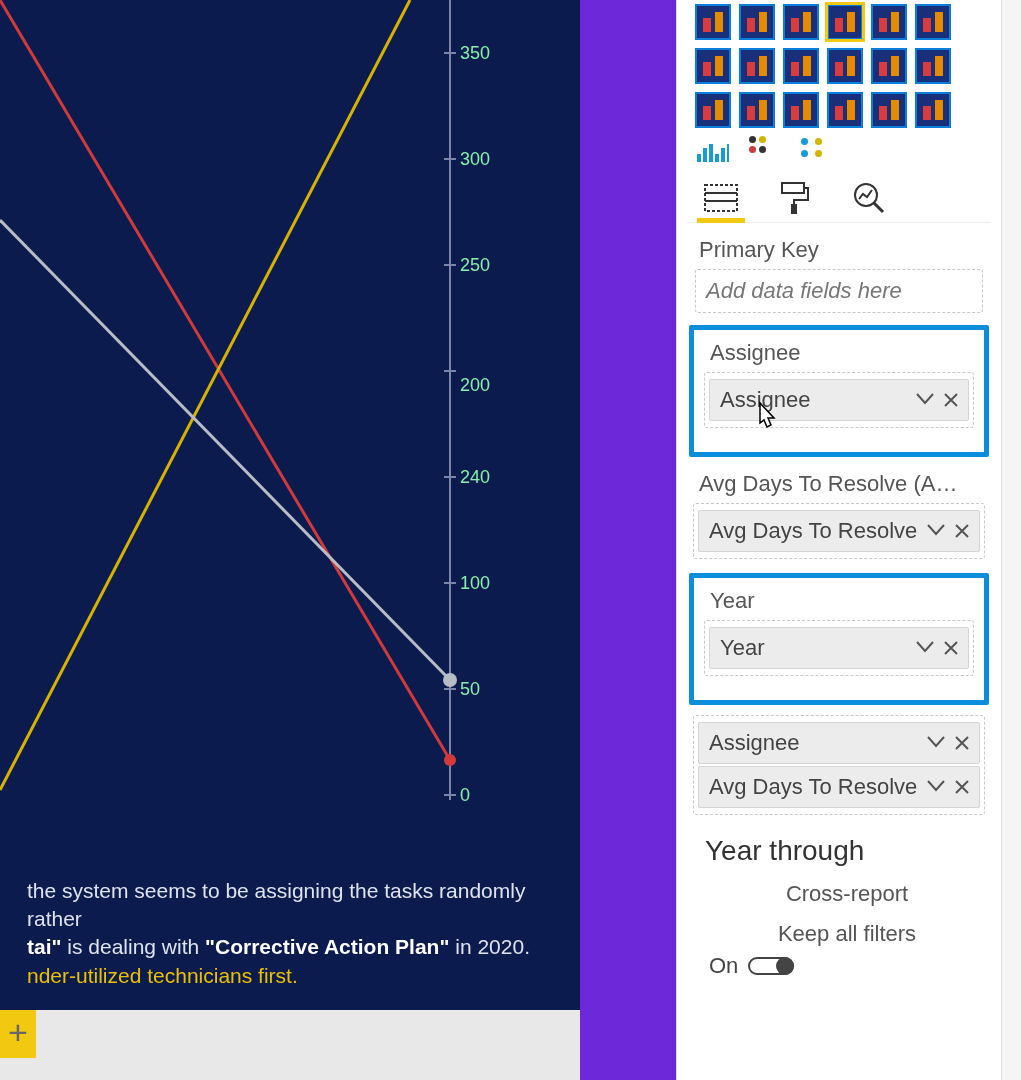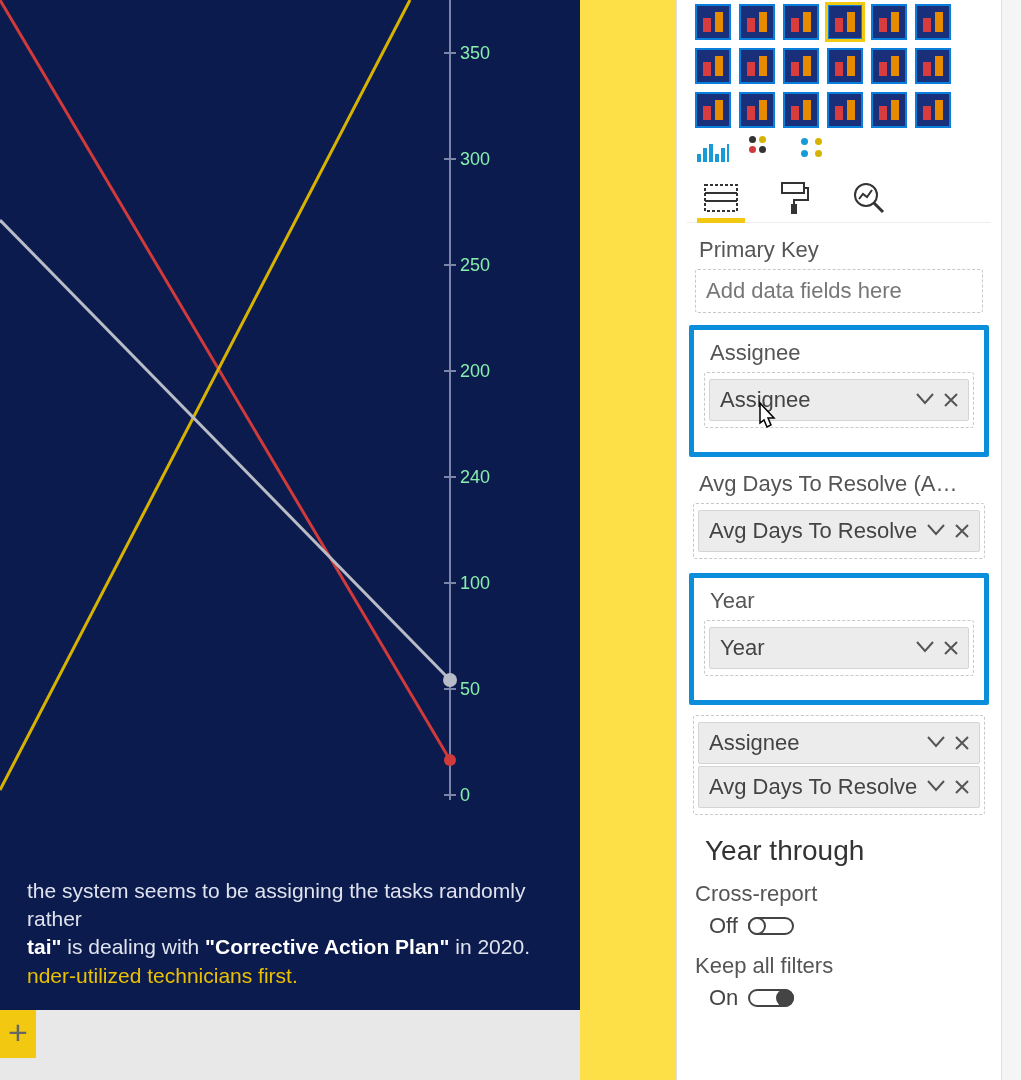--- a/index.html
+++ b/index.html
@@ -53,21 +53,21 @@
     font-size:34px;
     line-height:44px;
     text-align:center;
     font-weight:300;
   }
   
   .panel {
     position:absolute;
     left:580px; top:0;
     width:377px; height:1080px;
-    background:#fde047;
+    background:#6d28d9;
   }
   .panel-inner {
     position:absolute;
     left:96px; top:0;
     width:326px;
     background:#fff;
     border-left:1px solid #e0e0e0;
     border-right:1px solid #e0e0e0;
     height:1080px;
     padding:0 10px 0 10px;
@@ -116,28 +116,29 @@
     display:flex; align-items:center; justify-content:center;
     position:relative;
     padding-bottom:8px;
   }
   .tab-icon.active::after{
     content:""; position:absolute; left:-4px; right:-4px; bottom:-1px; height:5px; background:#f2c811;
   }
   .section-label {
     font-size:22px; color:#555; margin:14px 0 6px 12px;
   }
-  .section-label.indent { margin-left:8px; font-weight:400;}
+  .section-label.indent { margin-left:16px; font-weight:400;text-align:center;}
   .drop-well {
     margin:0 8px 12px 8px;
     border:1.5px dashed #c8c8c8;
     border-radius:3px;
     padding:8px 10px;
     font-size:22px; color:#777;
     background:#fff;
+    font-style:italic;
   }
   .field-group {
     margin:0 6px 14px 6px;
     border:1.5px dashed #c8c8c8;
     border-radius:3px;
     padding:4px;
   }
   .field-pill {
     background:#ececec;
     border:1px solid #d4d4d4;
@@ -205,21 +206,21 @@
     <line x1="0" y1="0" x2="450" y2="760" stroke="#d13a3a" stroke-width="3"></line>
     <circle cx="450" cy="760" r="6" fill="#d13a3a"></circle>
     <line x1="0" y1="790" x2="410" y2="0" stroke="#d7b300" stroke-width="3"></line>
     <line x1="0" y1="220" x2="450" y2="680" stroke="#b8bcc7" stroke-width="3"></line>
     <circle cx="450" cy="680" r="7" fill="#b8bcc7"></circle>
   </svg>
   <div class="axis-label" style="top:795px">0</div>
   <div class="axis-label" style="top:689px">50</div>
   <div class="axis-label" style="top:583px">100</div>
   <div class="axis-label" style="top:477px">240</div>
-  <div class="axis-label" style="top:371px">200</div>
+  <div class="axis-label" style="top:385px">200</div>
   <div class="axis-label" style="top:265px">250</div>
   <div class="axis-label" style="top:159px">300</div>
   <div class="axis-label" style="top:53px">350</div>
 
   <div class="insight">
     <span>the system seems to be assigning the tasks randomly rather</span><br>
     <span class="bold">tai"</span><span> is dealing with </span><span class="bold">"Corrective Action Plan"</span><span>  in 2020.</span><br>
     <span class="gold">nder-utilized technicians first.</span>
   </div>
 </div>
@@ -393,26 +394,20 @@
                 <path d="M1 1 L13 13 M13 1 L1 13" stroke="#555" stroke-width="2"></path>
               </svg>
             </span>
         </span>
       </div>
     </div>
 
     <div class="drill-title">Year through</div>
 
     <div class="section-label indent">Cross-report</div>
-    <div class="toggle-row">
-      <span>Off</span>
-      <div class="toggle off">
-          <div class="knob"></div>
-        </div>
-    </div>
 
     <div class="section-label indent">Keep all filters</div>
     <div class="toggle-row">
       <span>On</span>
       <div class="toggle on">
           <div class="knob"></div>
         </div>
     </div>
 
   </div>

